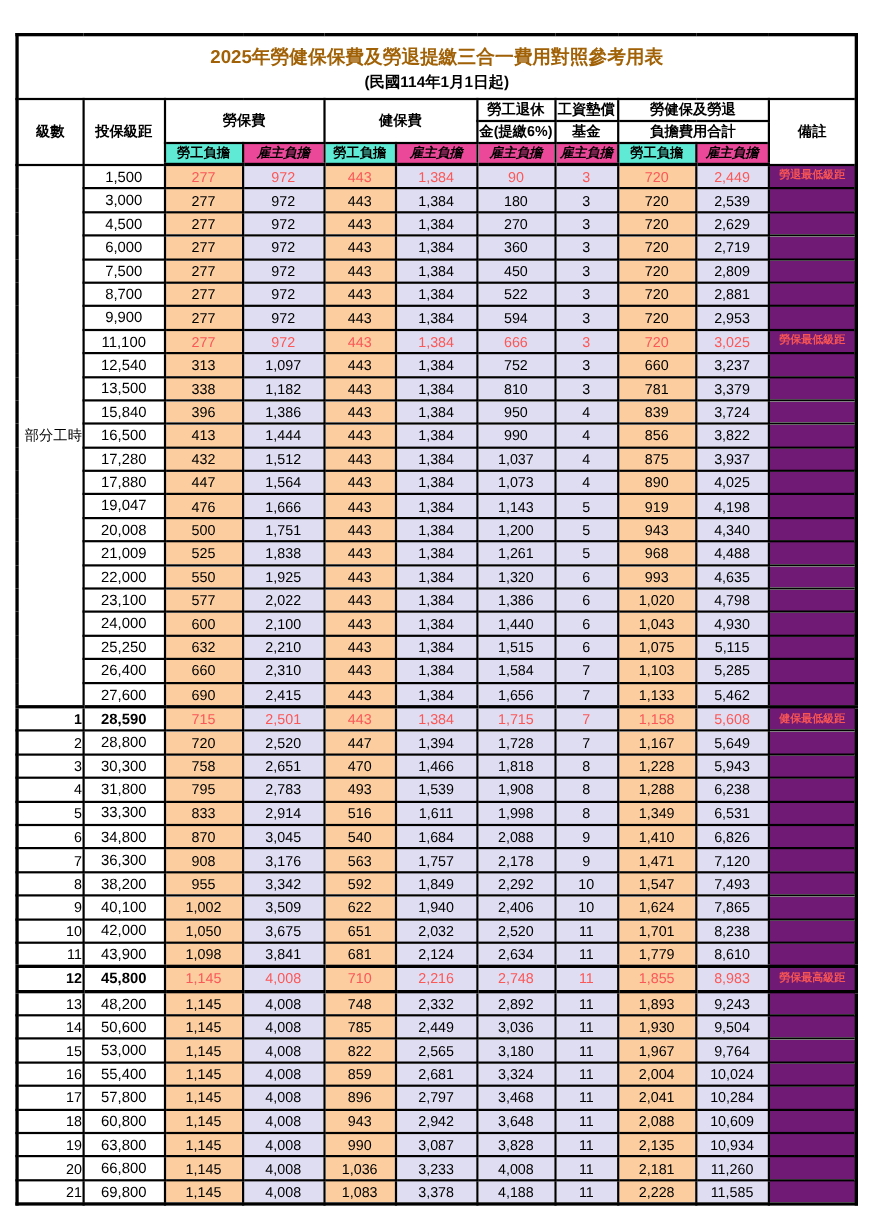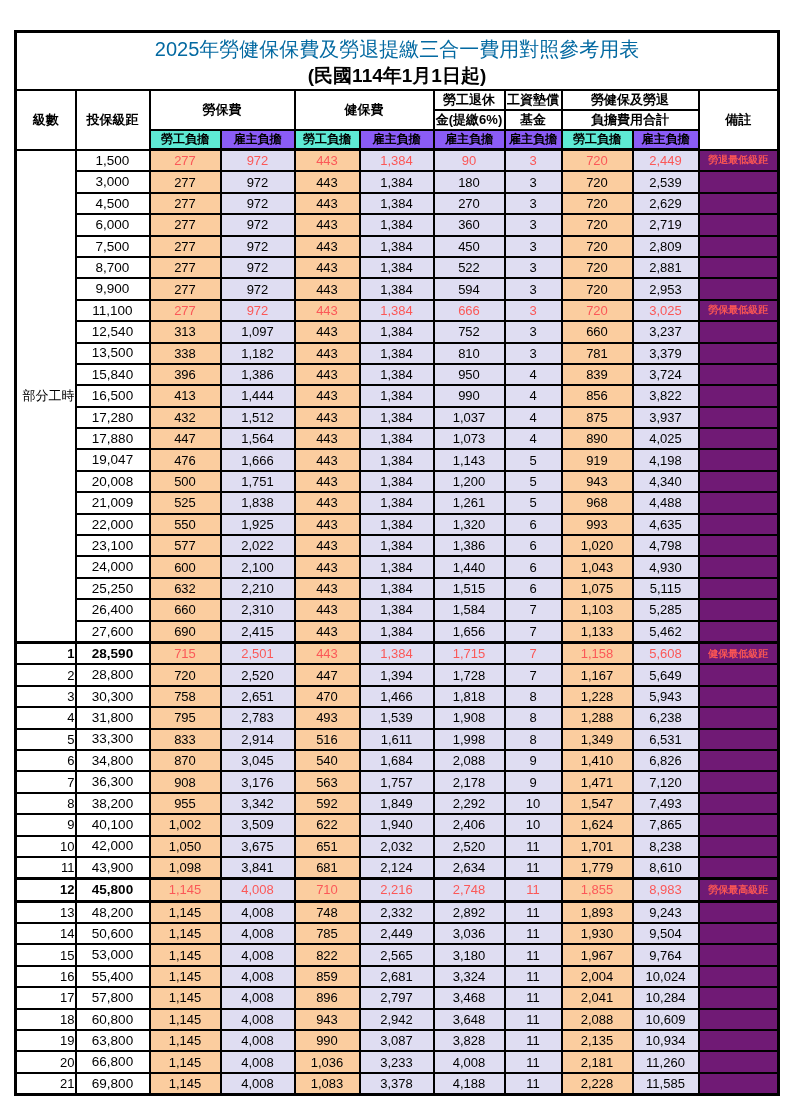--- a/index.html
+++ b/index.html
@@ -10,27 +10,27 @@
   }
   .sheet { position: absolute; top: 30px; left: 14px; }
   table.main {
     border-collapse: collapse;
     table-layout: fixed;
     width: 763px;
     border: 3px solid #000;
   }
   td, th { border: 2px solid #000; padding: 0; text-align: center; vertical-align: middle; overflow: hidden; white-space: nowrap; }
   .title-cell { height: 56px; background: #fff; }
-  .title-line { font-size: 20px; font-weight: normal; color: #0369a1; line-height: 1.55; }
-  .subtitle-line { font-size: 19px; font-weight: bold; color: #000; line-height: 1.2; }
+  .title-line { font-size: 17px; font-weight: bold; color: #a16207; line-height: 1.55; }
+  .subtitle-line { font-size: 14px; font-weight: bold; color: #000; line-height: 1.2; }
   thead th { font-weight: bold; font-size: 13px; background: #fff; color: #000; }
   .h-row1 th, .h-row2 th { height: 18px; }
   .h-row3 th { height: 16px; font-size: 12px; border-bottom: 3px solid #000; }
   th.emp-h { background: #5eead4; font-family: Liberation Serif, serif; }
-  th.empr-h { background: #8b5cf6; }
+  th.empr-h { background: #ec4899; font-style: italic; }
   tbody td { height: 19.4px; font-size: 13px; line-height: 1; color: #000; background: #fff; }
   td.emp { background: #fbcd9f; }
   td.empr { background: #dfddf2; }
   td.level-cell { background: #fff; text-align: right; }
   td.salary-cell { background: #fff; font-size: 13.5px; }
   td.part-time-cell { font-size: 13px; color: #000; }
   td.note-cell { background: #701a75; color: #f85454; font-weight: bold; font-size: 10px; letter-spacing: 0; }
   tr.red-row td.emp, tr.red-row td.empr { color: #fb5858; }
   tr.bold-row td.salary-cell, tr.bold-row td.level-cell { font-weight: bold; }
   tr.thick-top td { border-top: 3px solid #000; }

